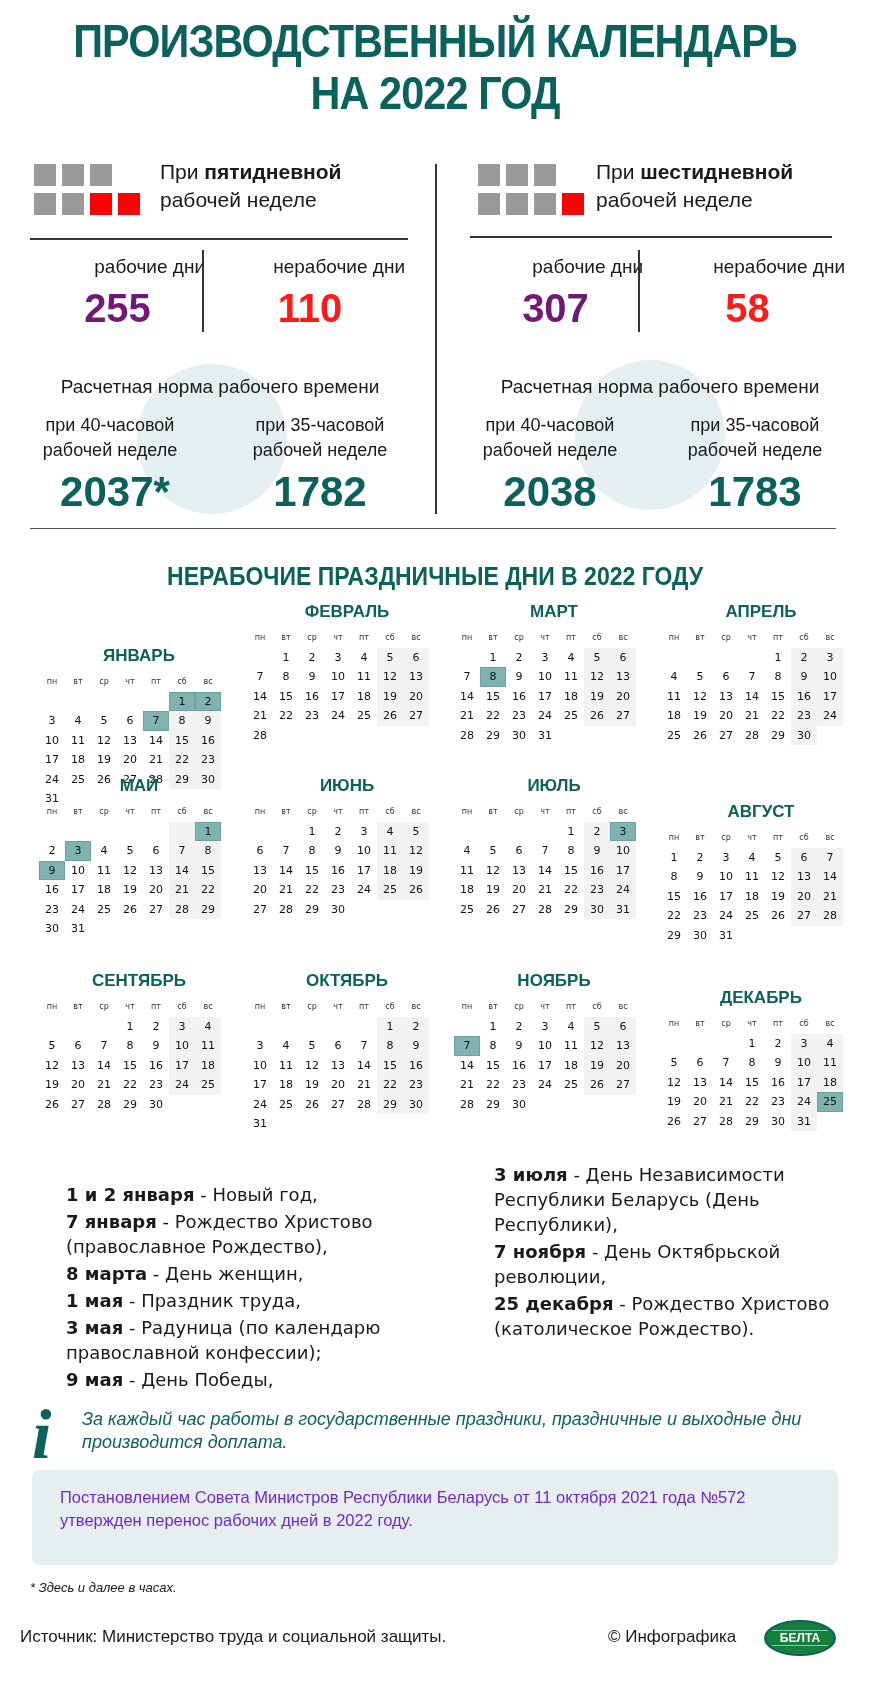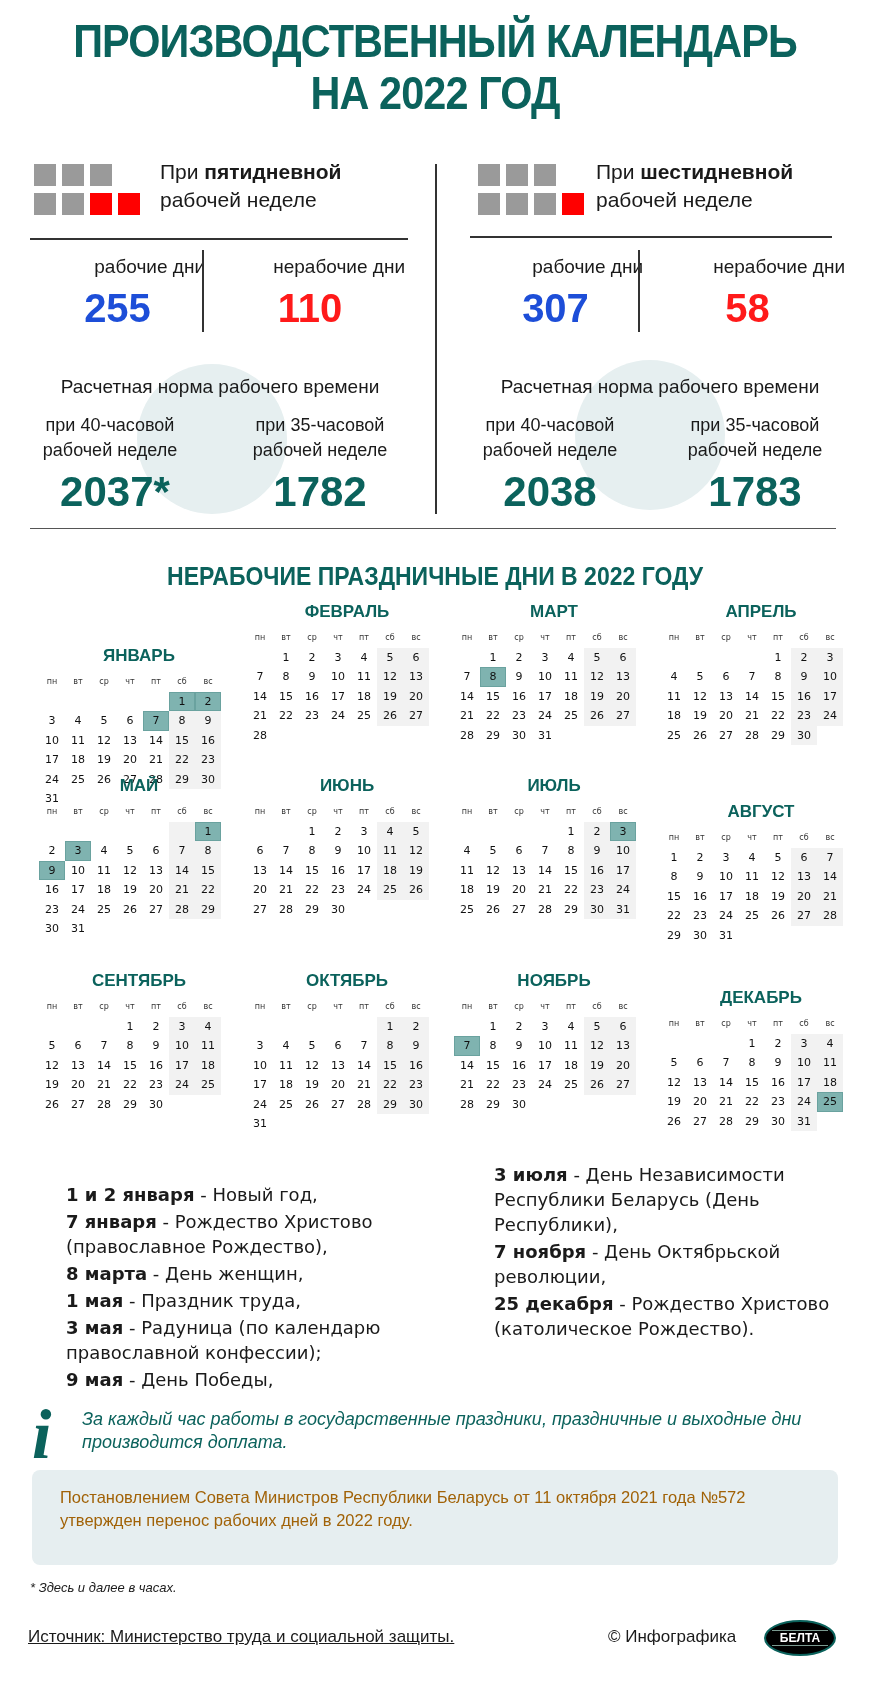--- a/index.html
+++ b/index.html
@@ -7,43 +7,43 @@
   .abs { position: absolute; }
   .title { left: 0; width: 870px; text-align: center; color: #0b625c; font-family: "Liberation Sans", sans-serif; font-weight: bold; font-size: 46px; line-height: 54px; letter-spacing: -1px; transform: scaleX(0.9); transform-origin: center; }
   .sq { position: absolute; width: 22px; height: 22px; background: #9a9a9a; }
   .sq.red { background: #ff0000; }
   .week-label { font-size: 21px; line-height: 28px; color: #1a1a1a; font-family: "Liberation Sans", sans-serif; }
   .week-label b { font-weight: bold; }
   .hline { height: 2px; background: #333; }
   .vline { width: 2px; background: #333; }
   .stat-label { text-align: right; font-size: 19px; color: #1a1a1a; font-family: "Liberation Sans", sans-serif; }
   .stat-num { text-align: center; font-size: 40px; font-weight: bold; font-family: "Liberation Sans", sans-serif; }
-  .stat-num.black { color: #1d4ed8; }
+  .stat-num.black { color: #701a75; }
   .stat-num.red { color: #ff1a1a; }
   .norm-title { text-align: center; font-size: 19px; font-family: "Liberation Sans", sans-serif; color: #1a1a1a; }
   .norm-label { text-align: center; font-size: 18px; line-height: 25px; font-family: "Liberation Sans", sans-serif; color: #1a1a1a; }
   .norm-num { text-align: center; font-size: 42px; font-weight: bold; color: #0b625c; font-family: "Liberation Sans", sans-serif; }
   .clock { border-radius: 50%; background: #e6eff0; }
   .sect-title { left: 0; width: 870px; text-align: center; color: #0b625c; font-family: "Liberation Sans", sans-serif; font-weight: bold; font-size: 25px; transform: scaleX(0.92); }
   .month { position: absolute; width: 182px; }
   .month-name { text-align: center; color: #0b625c; font-weight: bold; font-size: 17px; font-family: "Liberation Sans", sans-serif; height: 24px; line-height: 24px; margin-left: -8px; }
   .grid { position: relative; display: grid; grid-template-columns: repeat(7, 26px); grid-auto-rows: 19.5px; margin-top: 4px; margin-left: -13px; }
   .dh { font-size: 8px; color: #333; text-align: center; line-height: 19.5px; }
   .dc { font-size: 11px; color: #111; text-align: center; line-height: 19.5px; }
   .dc.we { background: #f2f2f2; }
   .dc.hol { background: #7fb3b0; box-shadow: inset 0 0 0 1px #6aa29f; }
   .hol-list { font-size: 18px; line-height: 25px; color: #1a1a1a; font-family: "DejaVu Sans", sans-serif; }
   .hol-list p { margin-bottom: 2px; }
   .hol-list b { font-weight: bold; }
   .info-text { color: #0b625c; font-style: italic; font-size: 18px; line-height: 23px; font-family: "Liberation Sans", sans-serif; }
   .info-i { color: #0b625c; font-family: "Liberation Serif", serif; font-style: italic; font-weight: bold; font-size: 70px; line-height: 70px; }
-  .decree { background: #e6eef0; border-radius: 8px; padding: 16px 28px; font-size: 16.5px; line-height: 23px; font-family: "Liberation Sans", sans-serif; color: #a16207; }
+  .decree { background: #e6eef0; border-radius: 8px; padding: 16px 28px; font-size: 16.5px; line-height: 23px; font-family: "Liberation Sans", sans-serif; color: #6d28d9; }
   .footnote { font-size: 13px; font-style: italic; font-family: "Liberation Sans", sans-serif; color: #1a1a1a; }
   .footer { font-size: 17px; font-family: "Liberation Sans", sans-serif; color: #1a1a1a; }
-  .logo { width: 72px; height: 36px; border-radius: 50%; background: #000000; border: 2px solid #0b625c; color: #fff; font-weight: bold; font-size: 12px; text-align: center; line-height: 32px; font-family: "Liberation Sans", sans-serif; overflow: hidden; position: absolute; }
+  .logo { width: 72px; height: 36px; border-radius: 50%; background: #15803d; border: 2px solid #0b625c; color: #fff; font-weight: bold; font-size: 12px; text-align: center; line-height: 32px; font-family: "Liberation Sans", sans-serif; overflow: hidden; position: absolute; }
   .logo::before { content: ""; position: absolute; left: 6px; right: 6px; top: 8px; bottom: 8px; border-top: 1px solid #cfe; border-bottom: 1px solid #cfe; opacity: .6; }
 </style>
 </head>
 <body>
 
 <div class="abs title" style="top:14px;">ПРОИЗВОДСТВЕННЫЙ КАЛЕНДАРЬ</div>
 <div class="abs title" style="top:66px;">НА 2022 ГОД</div>
 
 <div class="abs" style="left:30px;top:164px;width:120px;height:60px;">
   <div class="sq" style="left:4px;top:0;"></div>
@@ -668,15 +668,15 @@
 
 <div class="abs info-i" style="left:32px;top:1400px;">i</div>
 <div class="abs info-text" style="left:82px;top:1408px;width:770px;">За каждый час работы в государственные праздники, праздничные и выходные дни производится доплата.</div>
 
 <div class="abs decree" style="left:32px;top:1470px;width:806px;height:95px;">
   <span>Постановлением Совета Министров Республики Беларусь от 11 октября 2021 года №572 утвержден перенос рабочих дней в 2022 году.</span>
 </div>
 
 <div class="abs footnote" style="left:30px;top:1580px;">* Здесь и далее в часах.</div>
 
-<div class="abs footer" style="left:28px;top:1627px;text-decoration:underline;">Источник: Министерство труда и социальной защиты.</div>
+<div class="abs footer" style="left:20px;top:1627px;">Источник: Министерство труда и социальной защиты.</div>
 <div class="abs footer" style="left:608px;top:1627px;">© Инфографика</div>
 <div class="logo" style="left:764px;top:1620px;"><span style="position:relative;">БЕЛТА</span></div>
 
 </body></html>

